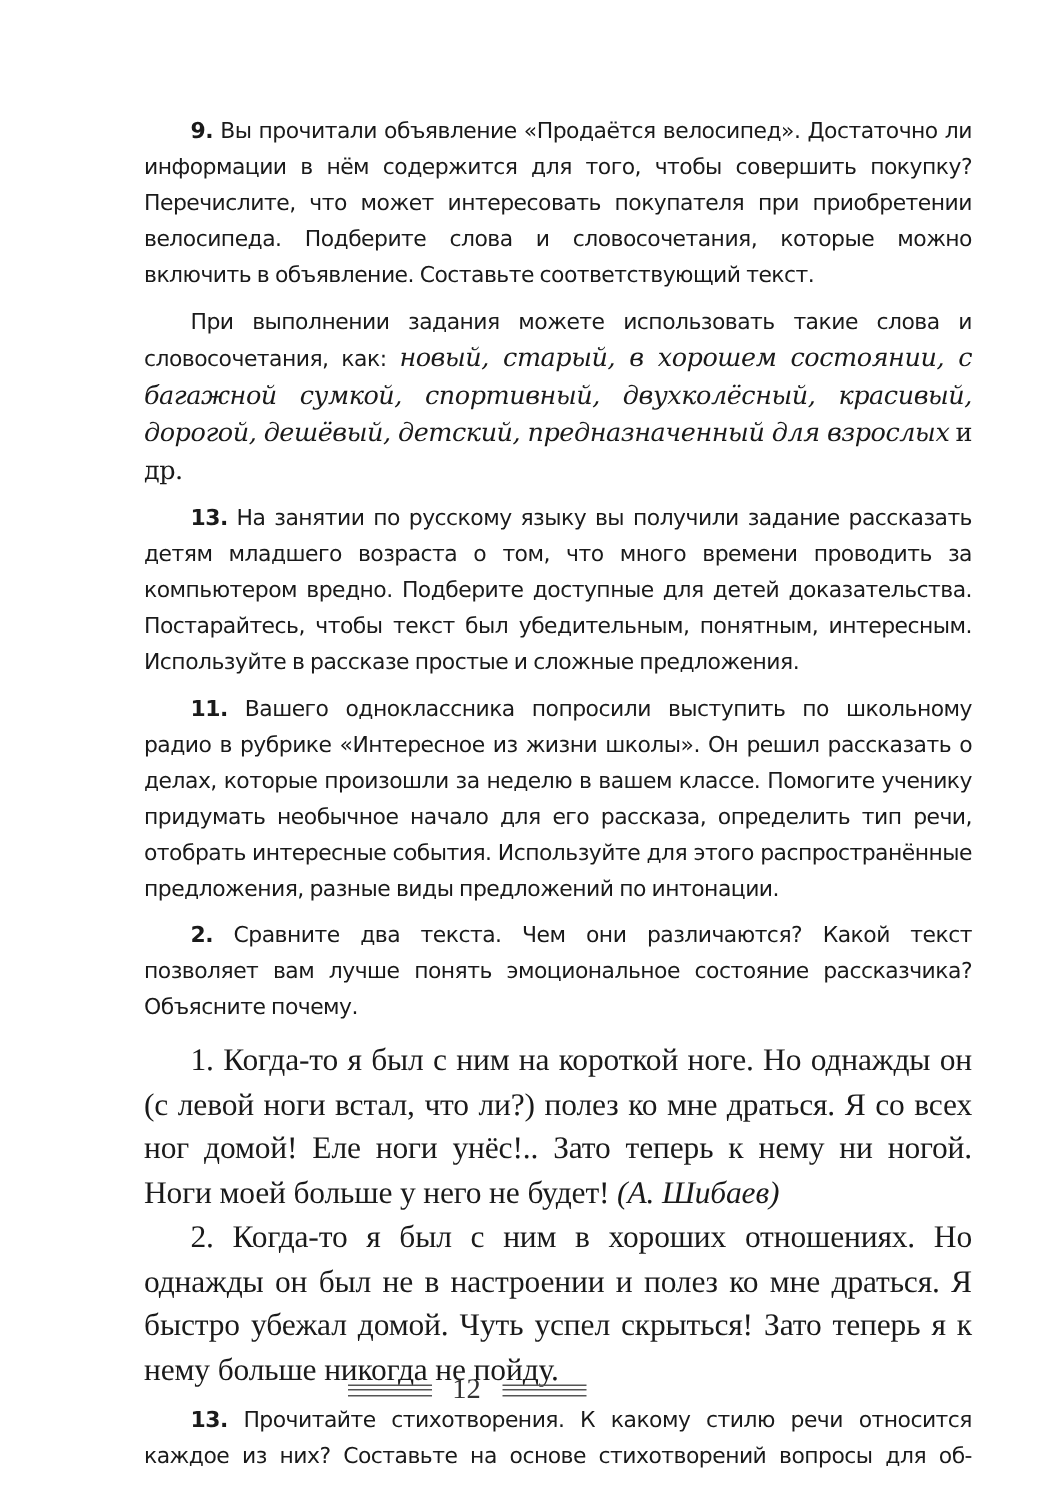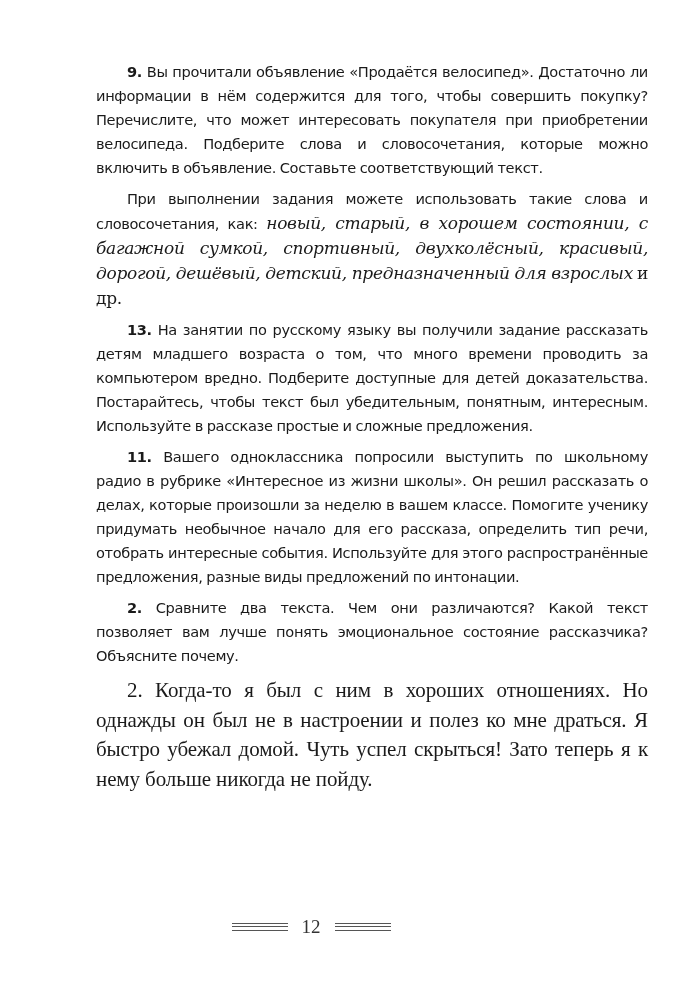--- a/index.html
+++ b/index.html
@@ -1,21 +1,21 @@
 <!DOCTYPE html>
 <html><head>
 <meta charset="utf-8">
 <style>
   html, body { margin: 0; padding: 0; }
   body {
     width: 700px; height: 1000px; background: #ffffff; position: relative; overflow: hidden;
     color: #1a1a1a;
   }
   .page {
-    position: absolute; left: 96px; top: 60px; width: 552px;
+    position: absolute; left: 96px; top: 76px; width: 552px;
   }
   .sans {
     font-family: "DejaVu Sans", sans-serif;
     font-size: 14.6px; line-height: 24px; text-align: justify;
     letter-spacing: -0.35px; word-spacing: -0.5px;
     margin: 0; text-indent: 31px;
   }
   .sans b { font-weight: bold; }
   .gap { height: 7px; }
   .italic-serif {
@@ -54,22 +54,24 @@
   <div class="gap"></div>
 
   <p class="sans"><b>13.</b> <span>На занятии по русскому языку вы получили задание рассказать детям младшего возраста о том, что много времени проводить за компьютером вредно. Подберите доступные для детей доказательства. Постарайтесь, чтобы текст был убедительным, понятным, интересным. Используйте в рассказе простые и сложные предложения.</span></p>
   <div class="gap"></div>
 
   <p class="sans"><b>11.</b> <span>Вашего одноклассника попросили выступить по школьному радио в рубрике «Интересное из жизни школы». Он решил рассказать о делах, которые произошли за неделю в вашем классе. Помогите ученику придумать необычное начало для его рассказа, определить тип речи, отобрать интересные события. Используйте для этого распространённые предложения, разные виды предложений по интонации.</span></p>
   <div class="gap"></div>
 
   <p class="sans"><b>2.</b> <span>Сравните два текста. Чем они различаются? Какой текст позволяет вам лучше понять эмоциональное состояние рассказчика? Объясните почему.</span></p>
   <div style="height:8px"></div>
+  <p class="serif-par"><span>1. Когда-то я был с ним на короткой ноге. Но однажды он (с левой ноги встал, что ли?) полез ко мне драться. Я со всех ног домой! Еле ноги унёс!.. Зато теперь к нему ни ногой. Ноги моей больше у него не будет!</span> <i>(А. Шибаев)</i></p>
   <p class="serif-par"><span>2. Когда-то я был с ним в хороших отношениях. Но однажды он был не в настроении и полез ко мне драться. Я быстро убежал домой. Чуть успел скрыться! Зато теперь я к нему больше никогда не пойду.</span></p>
   <div class="gap"></div>
 
+  <p class="sans" style="text-align-last: justify;"><b>13.</b> <span>Прочитайте стихотворения. К какому стилю речи относится каждое из них? Составьте на основе стихотворений вопросы для об-</span></p>
 </div>
 
 <div class="footer">
   <div class="rule"></div>
   <span class="page-num">12</span>
   <div class="rule"></div>
 </div>
 
 </body></html>

